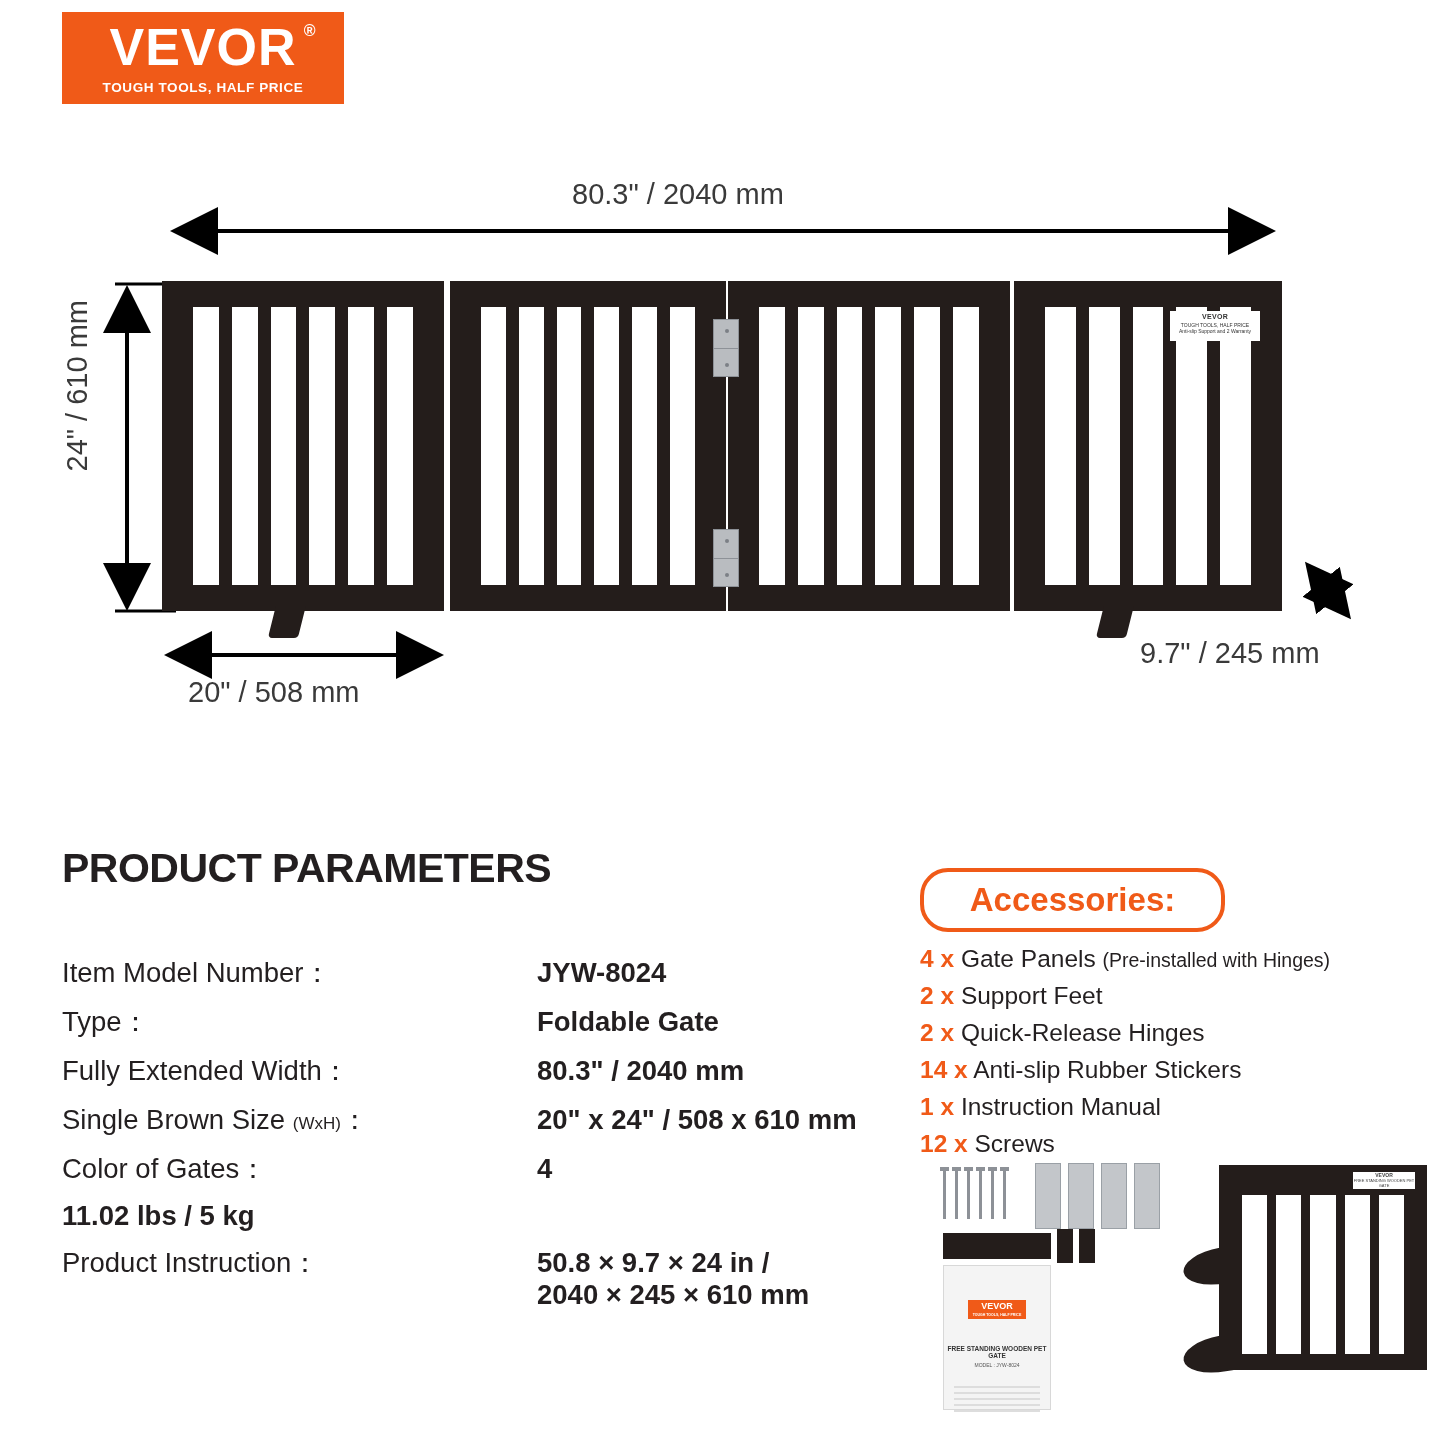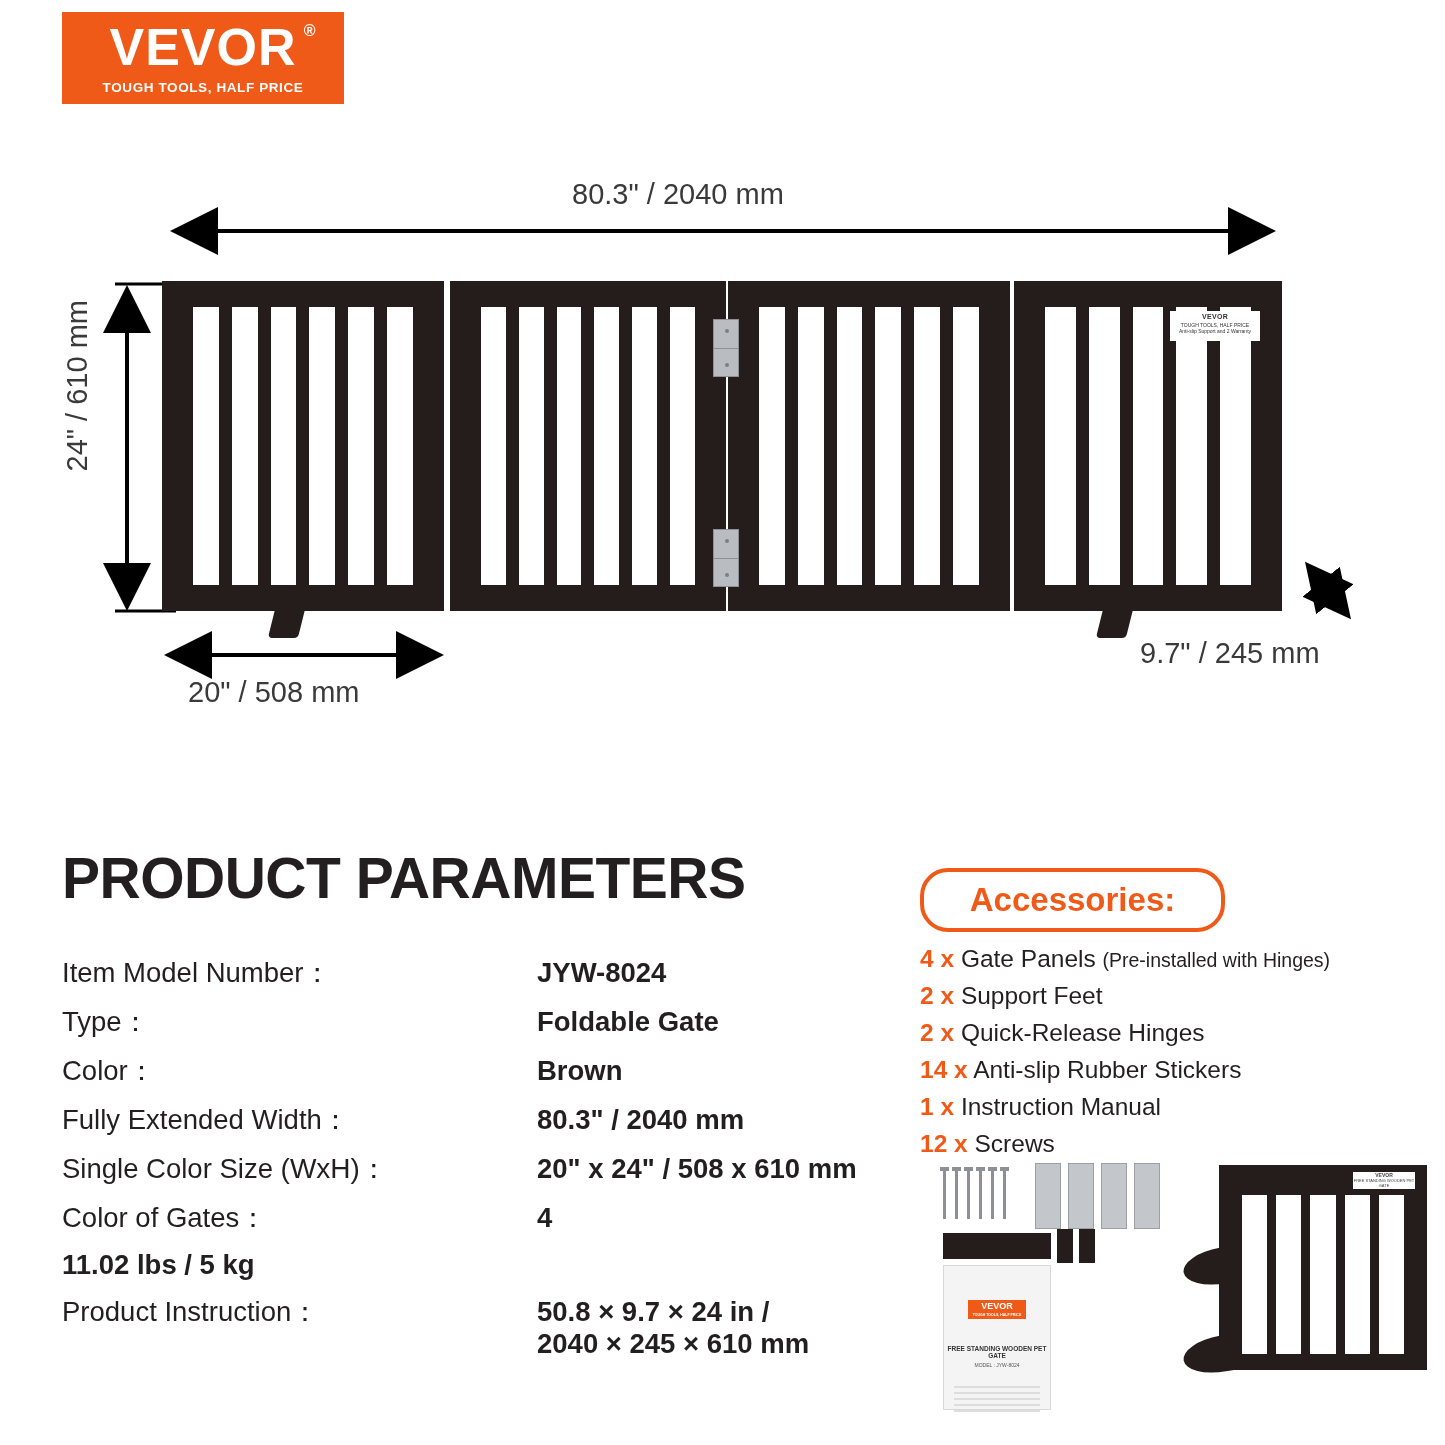--- a/index.html
+++ b/index.html
@@ -143,40 +143,40 @@
     padding-top: 2px;
     overflow: hidden;
   }
   .brandtag b { font-size: 7px; letter-spacing: 0.3px; }
 
   
   .params-title {
     position: absolute;
     left: 62px;
     top: 845px;
-    font-size: 57px;
+    font-size: 41px;
     font-weight: bold;
     letter-spacing: -0.5px;
     color: #231f20;
     font-family: "Liberation Sans", sans-serif;
   }
   .params-table {
     position: absolute;
     left: 62px;
     top: 955px;
     width: 840px;
   }
   .prow { display: flex; align-items: baseline; margin-bottom: 13px; }
   .plabel {
     width: 475px;
     font-size: 27.5px;
     color: #231f20;
     white-space: nowrap;
   }
-  .plabel .small { font-size: 28px; }
+  .plabel .small { font-size: 17px; }
   .pvalue {
     font-size: 27.5px;
     font-weight: bold;
     color: #231f20;
     white-space: nowrap;
   }
   .pvalue .line2 { display: block; }
 
   
   .acc-pill {
@@ -406,32 +406,28 @@
   <div class="prow">
     <div class="plabel"><span>Item Model Number</span><span>：</span></div>
     <div class="pvalue">JYW-8024</div>
   </div>
 
   <div class="prow">
     <div class="plabel"><span>Type</span><span>：</span></div>
     <div class="pvalue">Foldable Gate</div>
   </div>
 
-  <div class="prow">
-    <div class="plabel"><span>Color</span><span>：</span></div>
-    <div class="pvalue">Brown</div>
-  </div>
 
   <div class="prow">
     <div class="plabel"><span>Fully Extended  Width</span><span>：</span></div>
     <div class="pvalue">80.3" / 2040 mm</div>
   </div>
 
   <div class="prow">
-    <div class="plabel"><span>Single Color Size </span><span class="small">(WxH)</span><span>：</span></div>
+    <div class="plabel"><span>Single Brown Size </span><span class="small">(WxH)</span><span>：</span></div>
     <div class="pvalue">20" x 24" / 508 x 610 mm</div>
   </div>
 
   <div class="prow">
     <div class="plabel"><span>Color of Gates</span><span>：</span></div>
     <div class="pvalue">4</div>
   </div>
 
   <div class="prow">
     <div class="pvalue">11.02 lbs / 5 kg</div>

